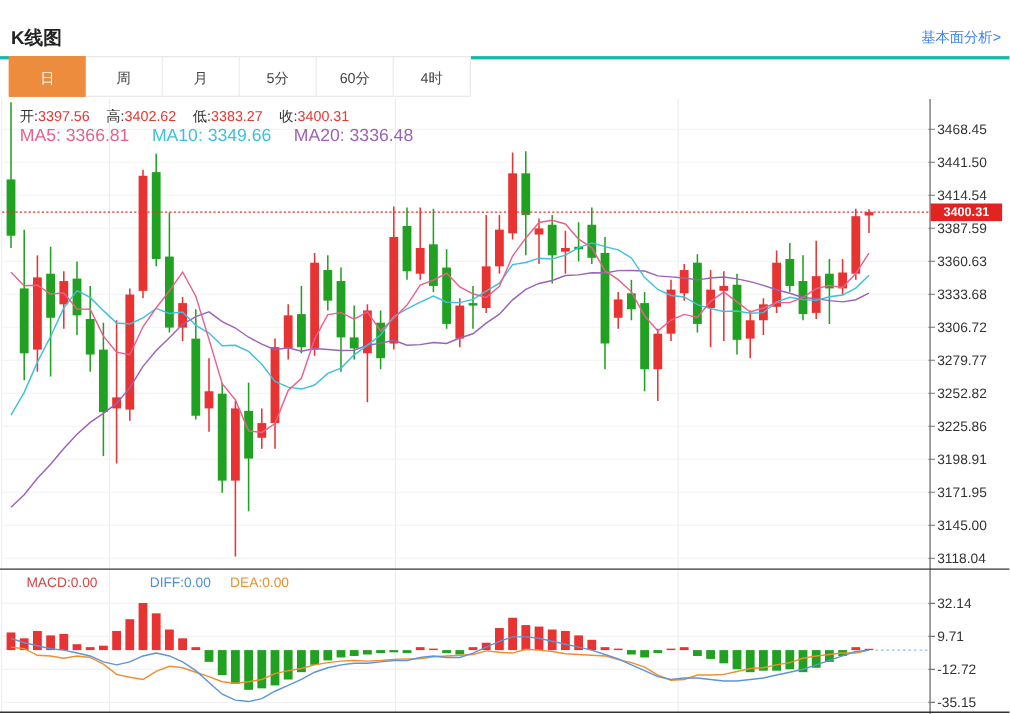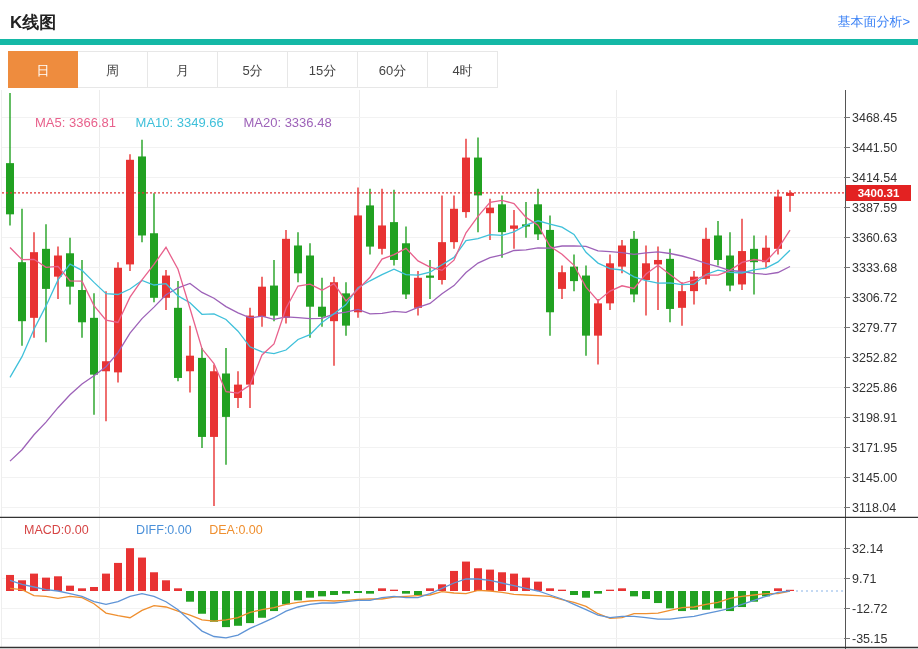--- a/index.html
+++ b/index.html
@@ -1,33 +1,33 @@
 <!DOCTYPE html>
 <html><head>
 <meta charset="utf-8">
 <style>
   html,body{margin:0;padding:0;background:#fff;}
   .page{position:relative;width:918px;height:649px;background:#fff;overflow:hidden;
         font-family:"Liberation Sans","DejaVu Sans",sans-serif;}
-  .header{position:absolute;left:0;top:4px;width:918px;height:35px;border-bottom:6px solid #14b8a6;}
+  .header{position:absolute;left:0;top:16px;width:918px;height:35px;border-bottom:3px solid #14b8a6;}
   .title{position:absolute;left:10px;top:7px;font-size:17px;font-weight:bold;color:#222;}
   .link{position:absolute;right:8px;top:9px;font-size:13px;color:#3b82f6;text-decoration:none;cursor:pointer;}
   .tabs{position:absolute;left:8px;top:51px;display:flex;}
   .tab{width:70px;height:37px;line-height:37px;text-align:center;font-size:13px;color:#444;
        background:#fff;border:1px solid #e7e7e7;border-left:none;cursor:pointer;box-sizing:border-box;}
   .tab:first-child{border-left:1px solid #e7e7e7;}
   .tab.active{background:#ee8c3e;border-color:#ee8c3e;color:#fff;}
   .chart-wrap{position:absolute;left:0;top:0;width:918px;height:649px;pointer-events:none;}
   .chart-wrap svg{position:absolute;left:0;pointer-events:auto;}
   #mainSvg{top:90px;}
   #macdSvg{top:518px;}
   .ohlc-row{position:absolute;left:18px;top:97px;font-size:13px;color:#333;white-space:nowrap;}
   .ohlc-row .lab{color:#333;}
   .ohlc-row .val{color:#e53935;margin-right:15px;}
-  .ma-row{position:absolute;left:35px;top:115px;font-size:13px;white-space:nowrap;}
+  .ma-row{position:absolute;left:18px;top:115px;font-size:16px;white-space:nowrap;}
   .ma-row .ma5{color:#e8618c;margin-right:16px;}
   .ma-row .ma10{color:#3fc0da;margin-right:16px;}
   .ma-row .ma20{color:#9d62b8;}
   .macd-row{position:absolute;left:24px;top:523px;font-size:12.5px;white-space:nowrap;}
   .macd-row .m{color:#d64545;margin-right:32px;}
   .macd-row .d{color:#4a90d9;margin-right:14px;margin-left:12px;}
   .macd-row .e{color:#ef8f2f;}
   .price-tag{position:absolute;left:846px;top:185px;width:65px;height:16px;background:#e32222;
              color:#fff;font-size:11.5px;font-weight:bold;text-align:center;line-height:16px;}
 </style>
@@ -38,21 +38,20 @@
   <div class="header">
     <div class="title">K线图</div>
     <a class="link">基本面分析&gt;</a>
   </div>
 
   <div class="tabs" id="tabs">
       <div class="tab active">日</div>
       <div class="tab">周</div>
       <div class="tab">月</div>
       <div class="tab">5分</div>
-      <div class="tab">15分</div>
       <div class="tab">60分</div>
       <div class="tab">4时</div>
     </div>
 
   <div class="chart-wrap">
     <svg id="mainSvg" width="918" height="428">
         <g>
           <line x1="99.5" y1="0" x2="99.5" y2="428" stroke="#ececec" stroke-width="1"></line>
           <line x1="359.5" y1="0" x2="359.5" y2="428" stroke="#ececec" stroke-width="1"></line>
           <line x1="616.5" y1="0" x2="616.5" y2="428" stroke="#ececec" stroke-width="1"></line>
@@ -332,20 +331,23 @@
           <line x1="844" y1="60.51292911279536" x2="850" y2="60.51292911279536" stroke="#777"></line>
           <text x="852" y="64.51292911279536" font-size="12.5" fill="#333">9.71</text>
           <line x1="844" y1="90.51292911279536" x2="850" y2="90.51292911279536" stroke="#777"></line>
           <text x="852" y="94.51292911279536" font-size="12.5" fill="#333">-12.72</text>
           <line x1="844" y1="120.51292911279535" x2="850" y2="120.51292911279535" stroke="#777"></line>
           <text x="852" y="124.51292911279535" font-size="12.5" fill="#333">-35.15</text>
         </g>
         <line x1="0" y1="129.5" x2="918" y2="129.5" stroke="#333" stroke-width="1.5"></line>
       </svg>
 
+    <div class="ohlc-row">
+      <span class="lab">开:</span><span class="val">3397.56</span><span class="lab">高:</span><span class="val">3402.62</span><span class="lab">低:</span><span class="val">3383.27</span><span class="lab">收:</span><span class="val">3400.31</span>
+    </div>
 
     <div class="ma-row">
       <span class="ma5"><span>MA5:</span> <span>3366.81</span></span>
       <span class="ma10"><span>MA10:</span> <span>3349.66</span></span>
       <span class="ma20"><span>MA20:</span> <span>3336.48</span></span>
     </div>
 
     <div class="macd-row">
       <span class="m"><span>MACD:</span><span>0.00</span></span>
       <span class="d"><span>DIFF:</span><span>0.00</span></span>

